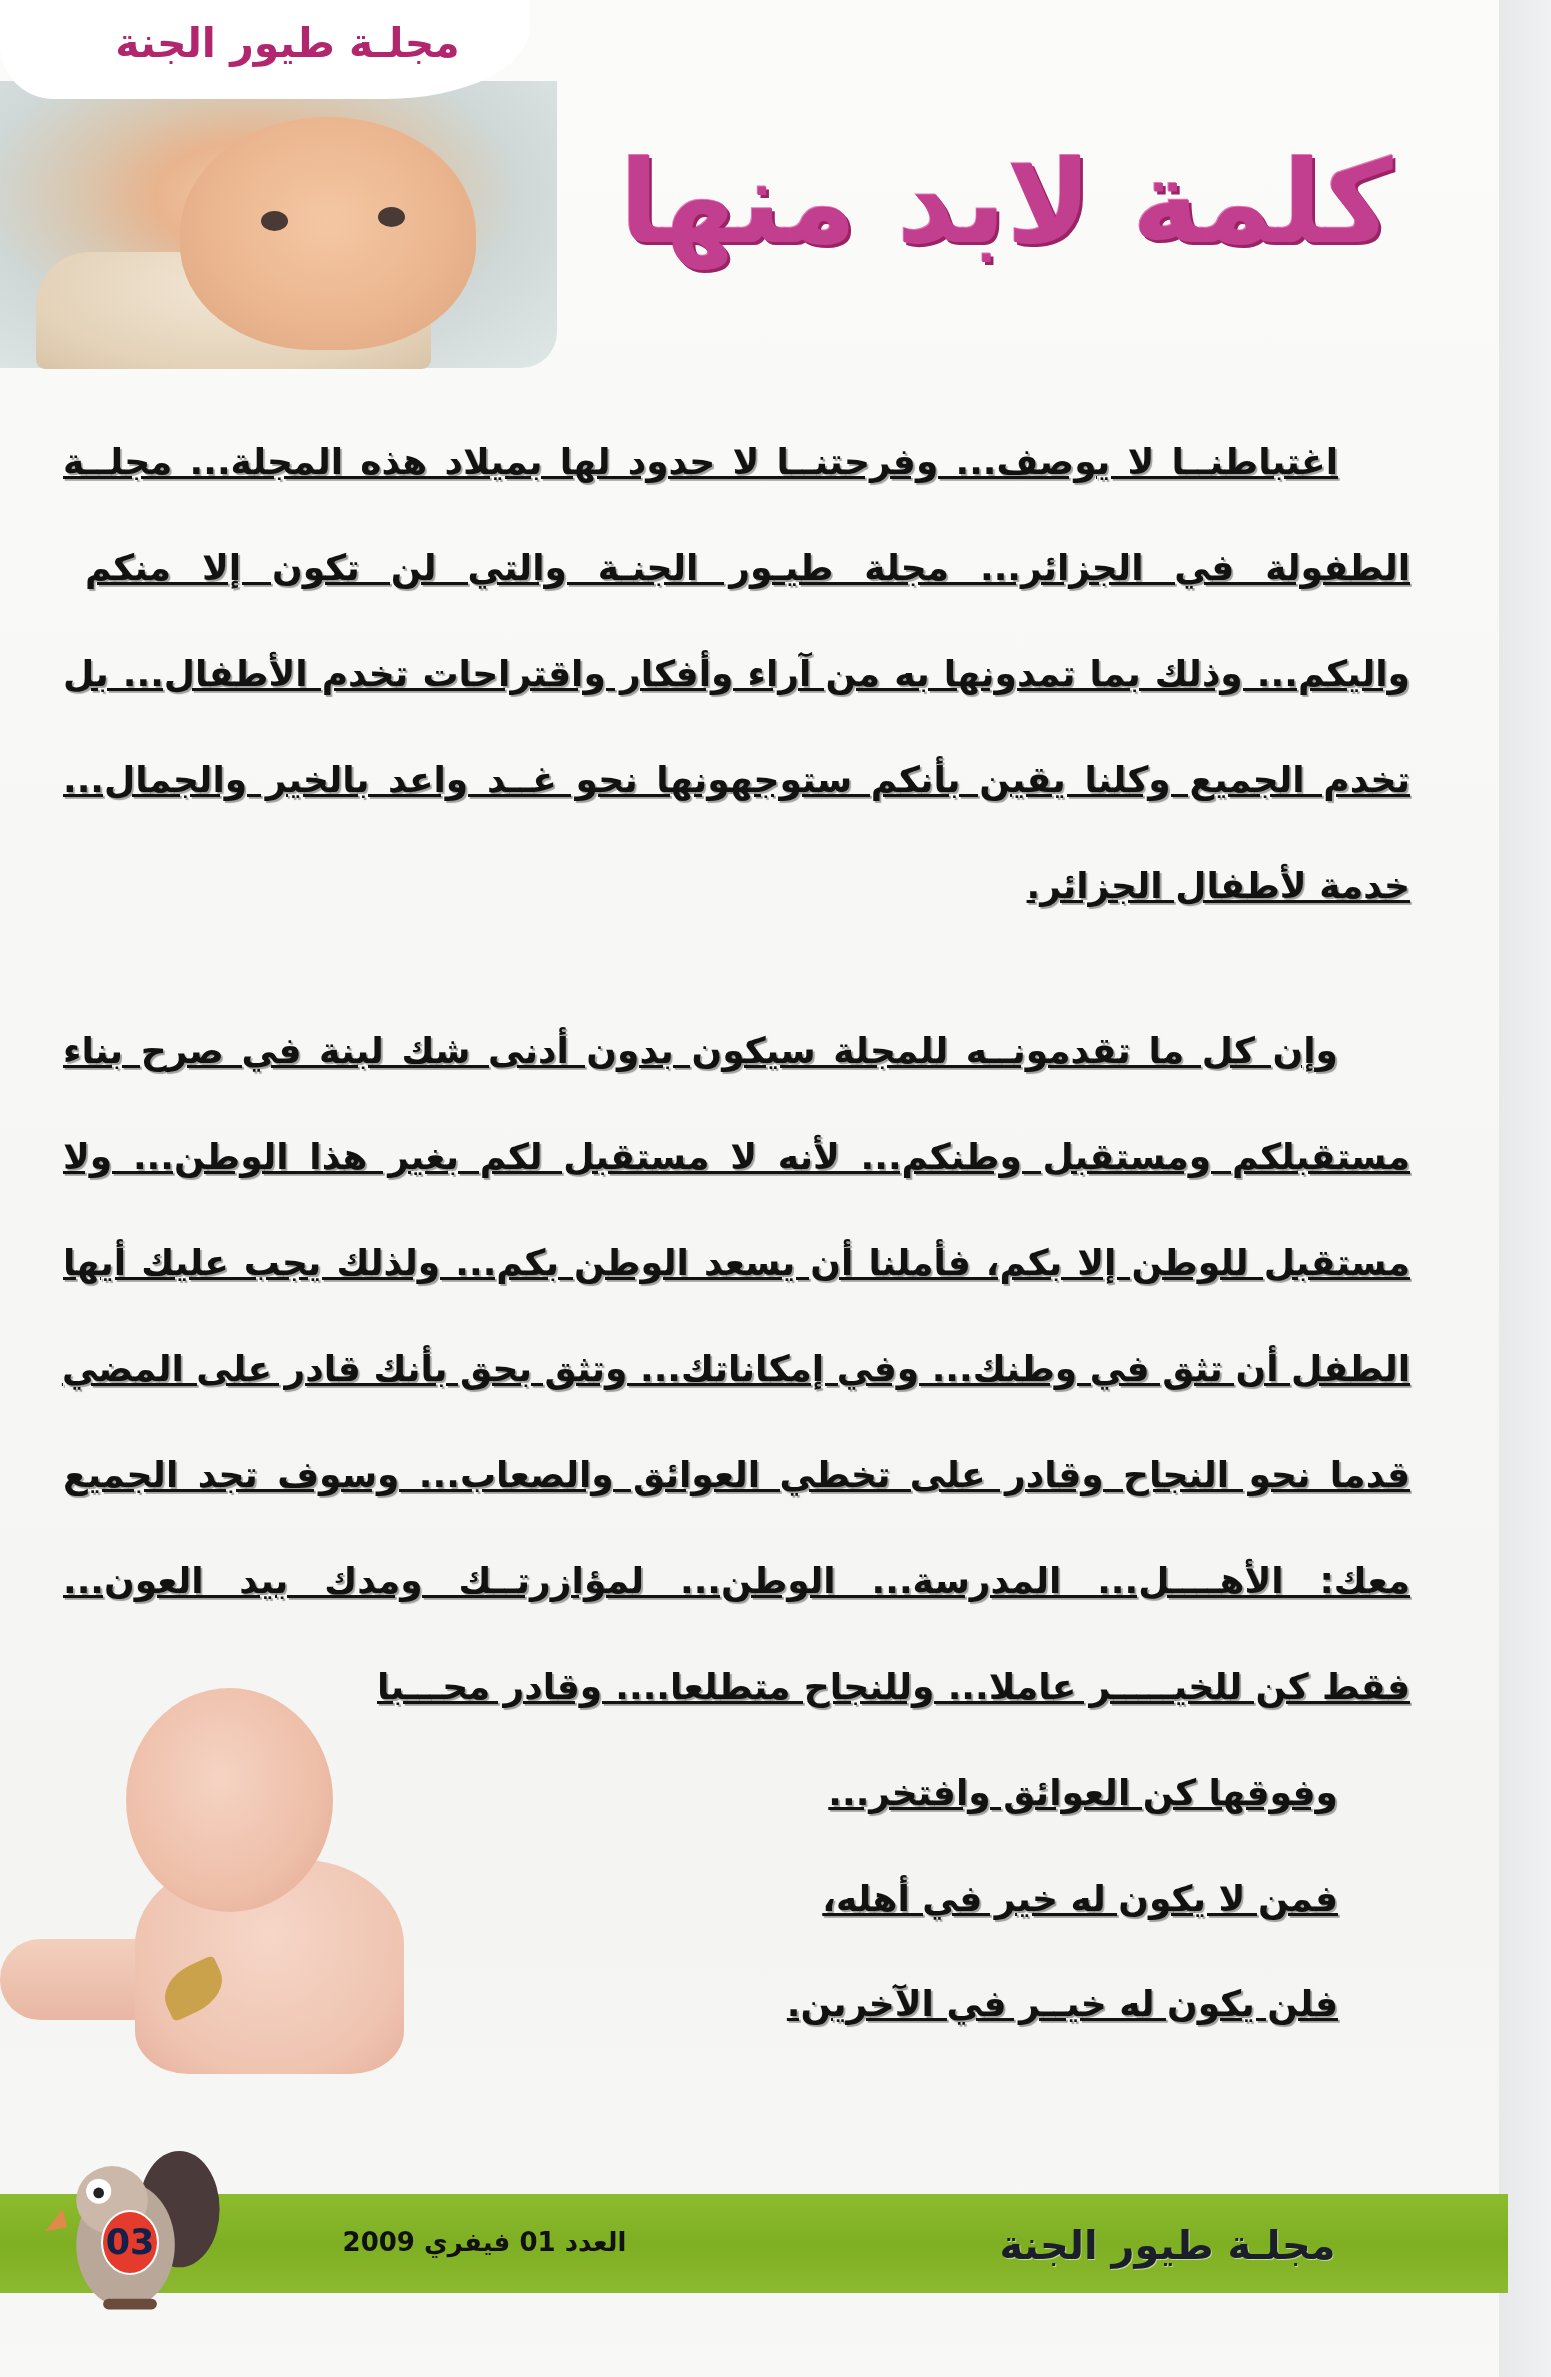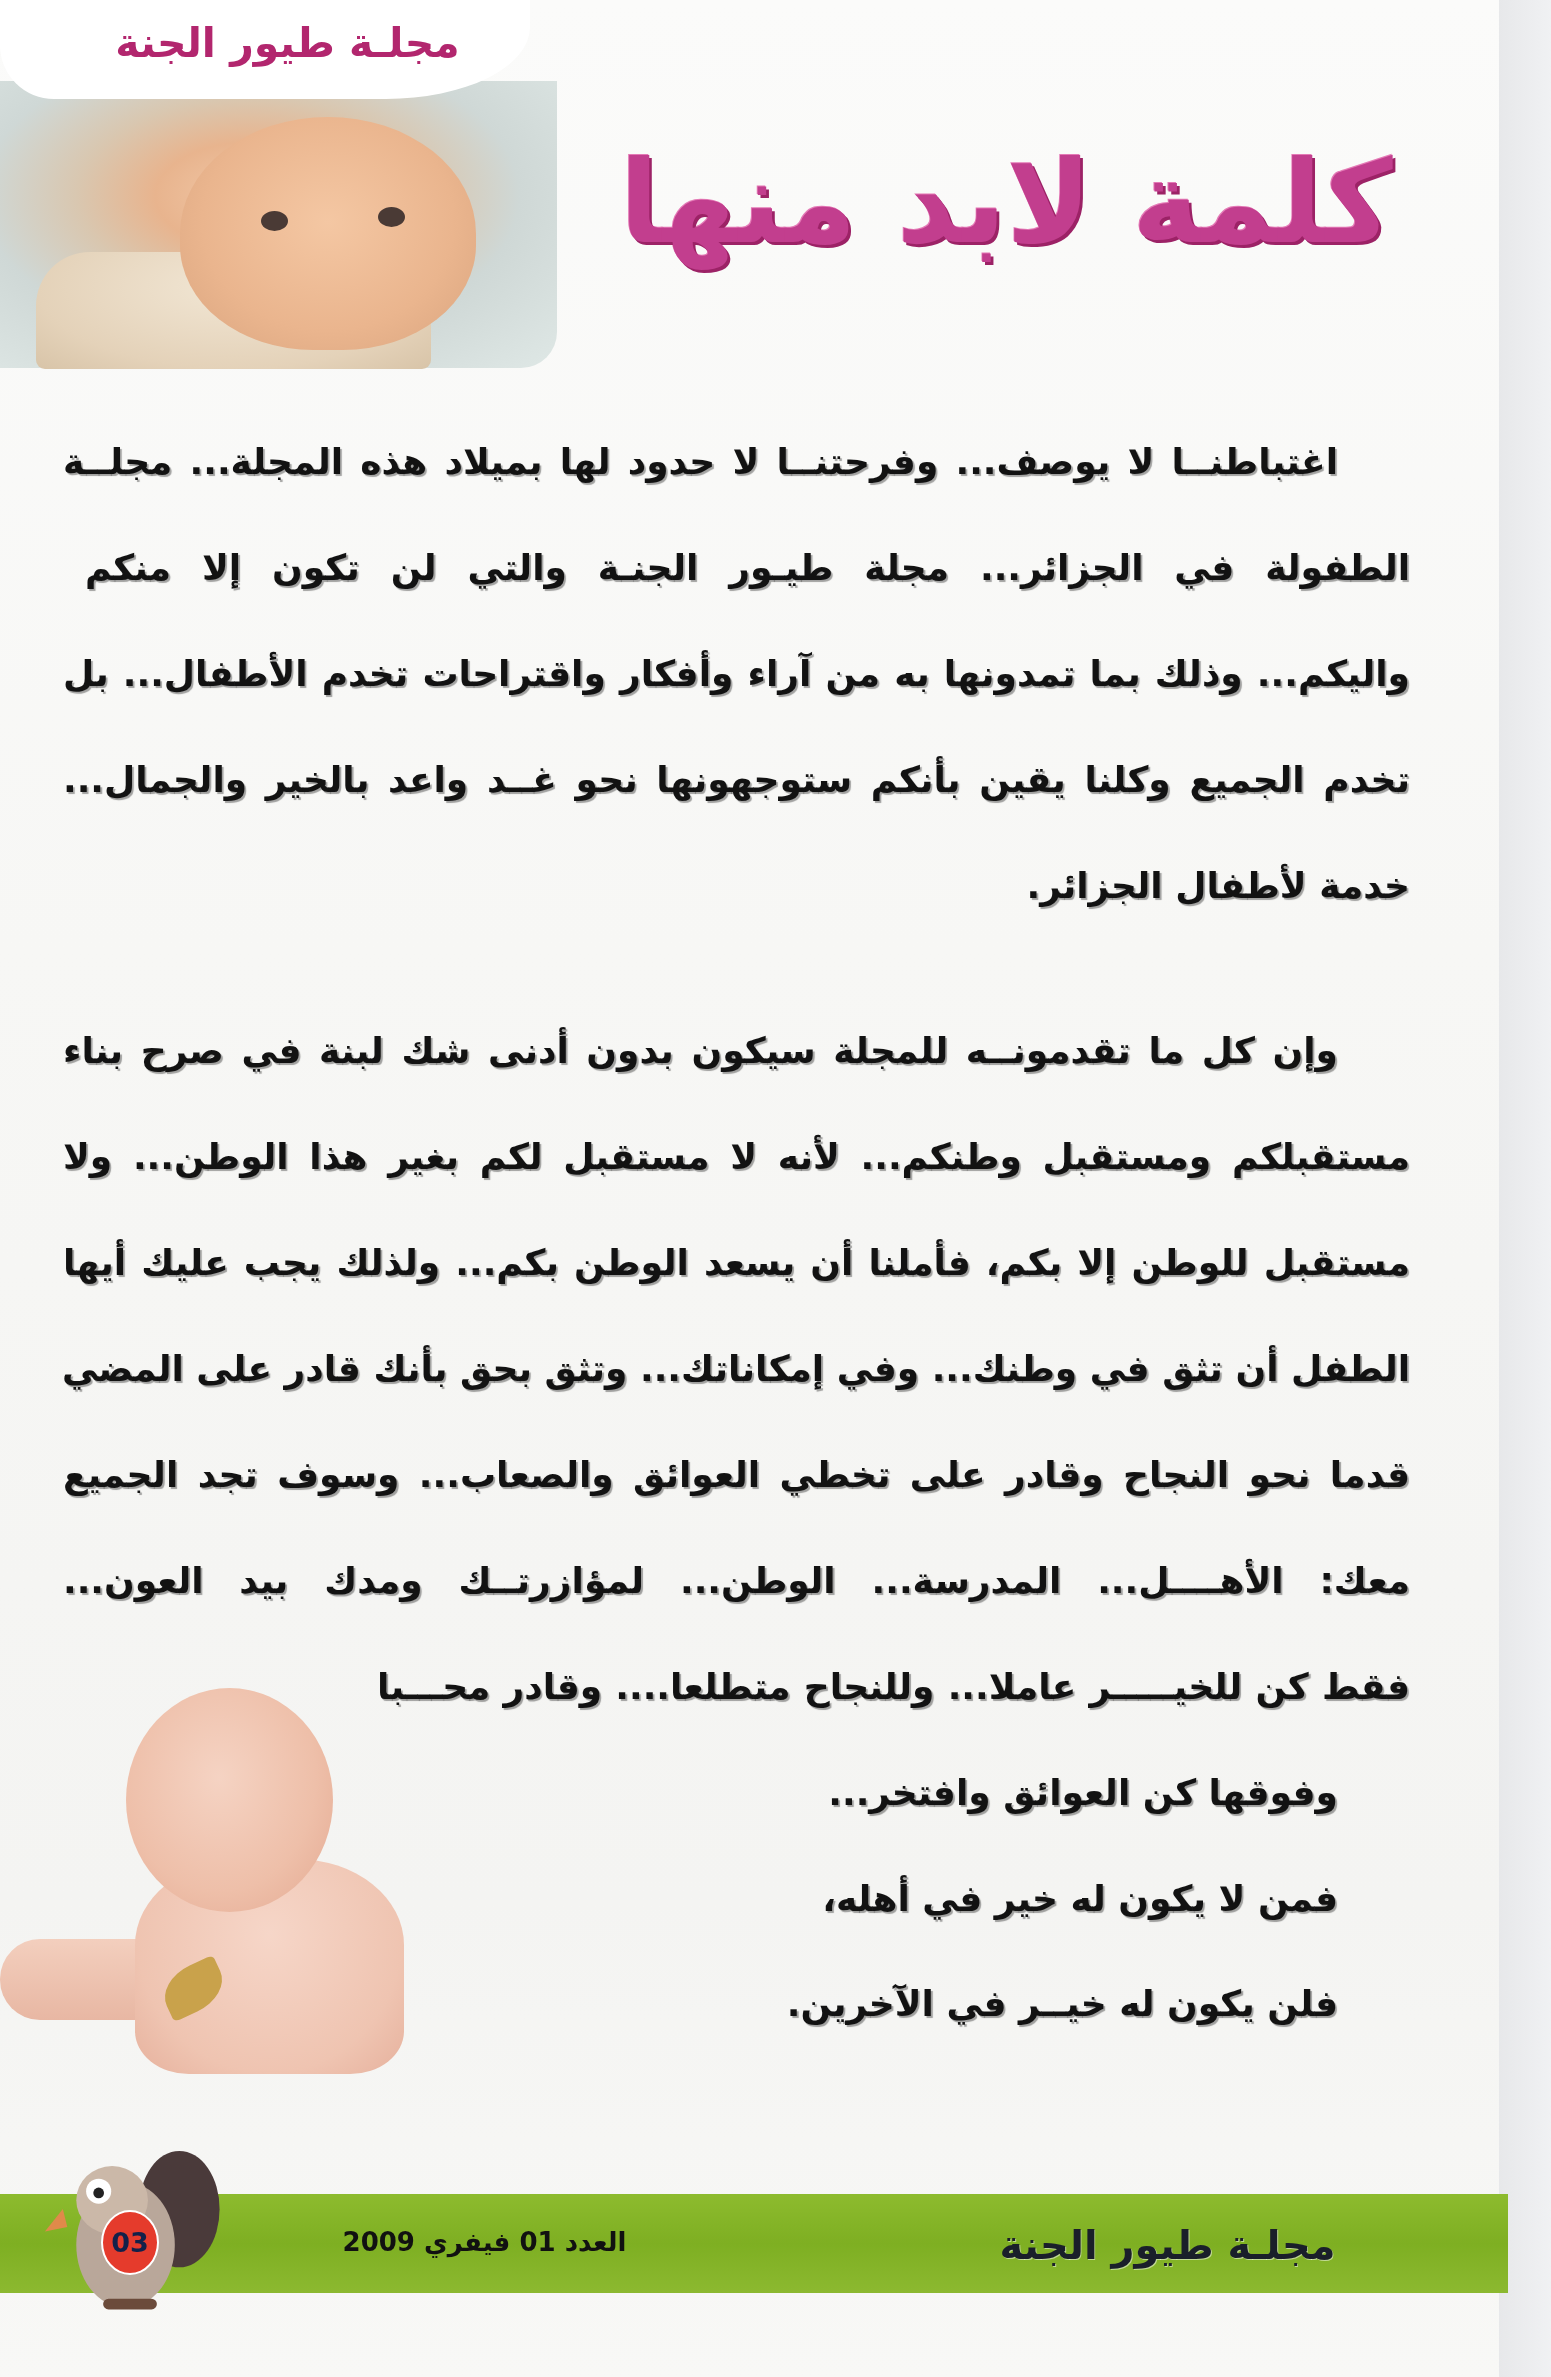--- a/index.html
+++ b/index.html
@@ -96,20 +96,21 @@
       font-weight: bold;
       font-size: 36px;
       text-shadow: 1.8px 1.8px 0.9px rgba(0,0,0,0.35);
     }
     .article .line {
       position: absolute;
       right: 0;
       height: 106px;
       line-height: 106px;
       white-space: nowrap;
+      text-decoration: underline;
     }
     .article .justified {
       left: 0;
       text-align: justify;
       text-align-last: justify;
     }
     .article .indented {
       right: 72px;
     }
     
@@ -184,21 +185,21 @@
     }
     .page-number {
       position: absolute;
       left: 101px; top: 2210px;
       width: 54px; height: 61px;
       border-radius: 50%;
       background: #e53b2c;
       border: 2.7px solid #ffffff;
       color: #13214a;
       font-weight: bold;
-      font-size: 27px;
+      font-size: 35px;
       line-height: 61px;
       text-align: center;
     }
   </style>
 </head>
 <body>
 
 <div class="page"></div>
 <div class="page-edge"></div>
 

